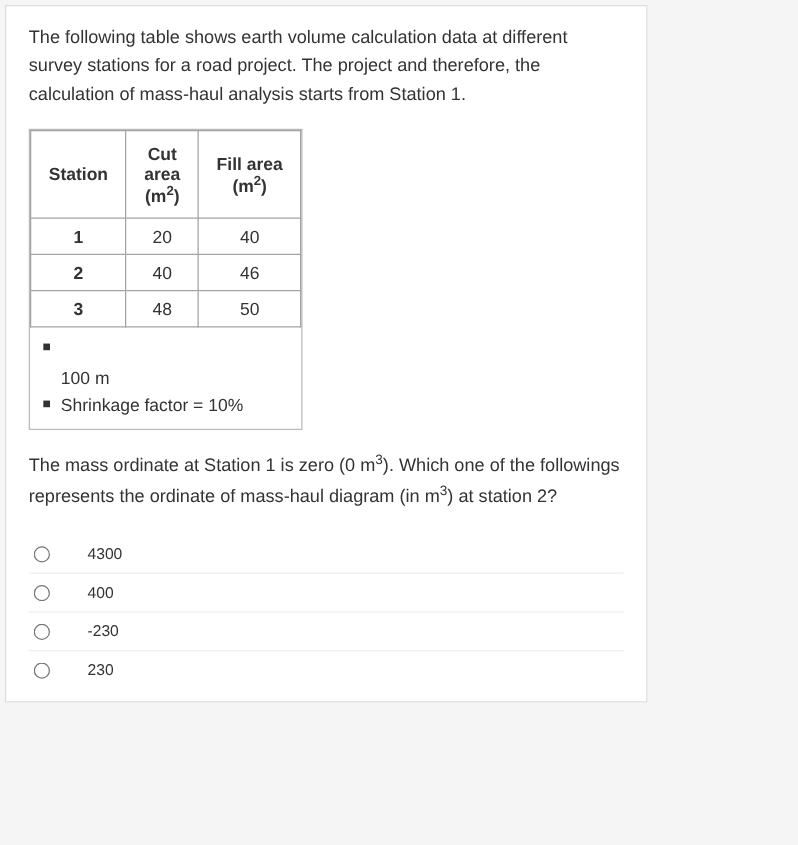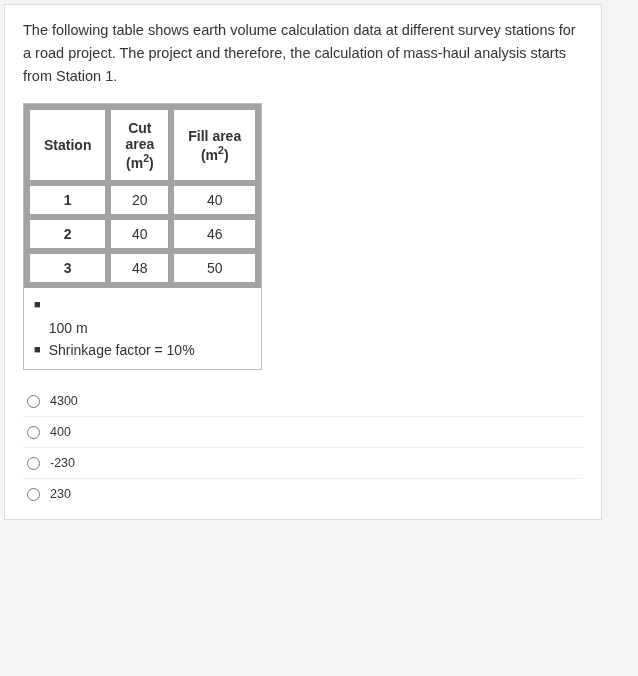--- a/index.html
+++ b/index.html
@@ -10,40 +10,40 @@
     body {
       font-family: Arial, Helvetica, sans-serif;
       background: #f5f5f5;
       padding: 4px;
       width: 638px;
     }
     .question-container {
       background: #ffffff;
       border: 1px solid #ddd;
       padding: 14px 18px 10px 18px;
-      width: 598px;
+      width: 514px;
     }
     .intro-text {
       color: #333;
       font-size: 14.5px;
       line-height: 1.6;
       margin-bottom: 14px;
     }
     .data-box {
       border: 1px solid #bbb;
       display: inline-block;
       padding: 0;
       margin-bottom: 16px;
     }
     table.data-table {
       border-collapse: collapse;
     }
     table.data-table th,
     table.data-table td {
-      border: 6px solid #a3a3a3;
+      border: 1px solid #a3a3a3;
       padding: 6px 10px;
       text-align: center;
       font-size: 14px;
       color: #333;
       margin-top: 22px;
     }
     table.data-table th {
       font-weight: bold;
       padding: 10px 14px;
     }
@@ -75,20 +75,21 @@
     .options {
       display: flex;
       flex-direction: column;
     }
     .option {
       display: flex;
       align-items: center;
       padding: 8px 4px;
       border-bottom: 1px solid #eee;
       cursor: pointer;
+      gap: 20px;
     }
     .option:last-child {
       border-bottom: none;
     }
     .option input[type="radio"] {
       margin-right: 10px;
       cursor: pointer;
     }
     .option label {
       font-size: 12.5px;
@@ -145,20 +146,23 @@
           <span>100 m</span>
         </span>
       </div>
       <div class="notes-row">
         <span class="bullet">■</span>
         <span>Shrinkage factor = 10%</span>
       </div>
     </div>
   </div>
 
+  <p class="question-text">
+    <span>The mass ordinate at Station 1 is zero (0 m</span><sup>3</sup><span>). Which one of the followings represents the ordinate of mass-haul diagram (in m</span><sup>3</sup><span>) at station 2?</span>
+  </p>
 
   <div class="options">
     <div class="option">
       <input type="radio" name="answer" value="4300" style="">
       <label>4300</label>
     </div>
     <div class="option">
       <input type="radio" name="answer" value="200" style="">
       <label>400</label>
     </div>

